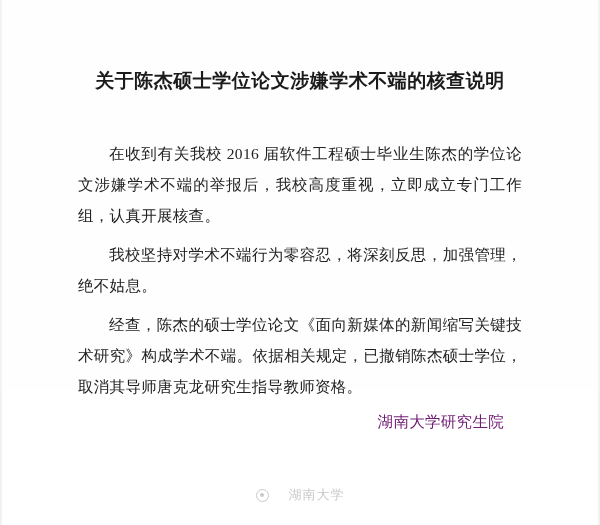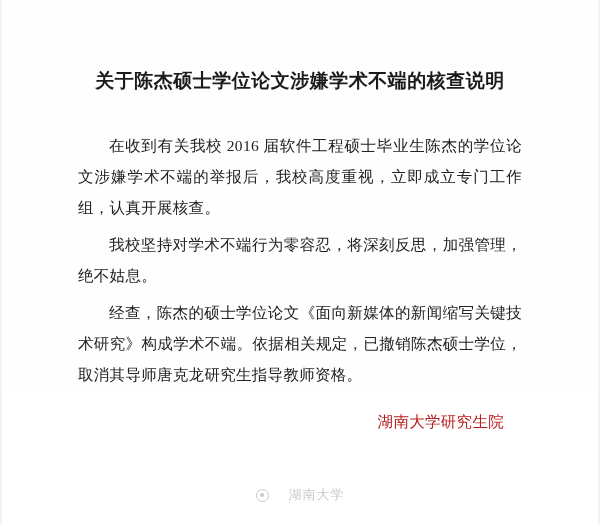--- a/index.html
+++ b/index.html
@@ -41,32 +41,32 @@
     top: 130px;
     width: 444px;
   }
   .para {
     font-size: 15.5px;
     line-height: 31px;
     color: #222222;
     text-align: justify;
     text-justify: inter-ideograph;
     text-indent: 2em;
-    margin: 0 0 6px 0;
+    margin: 8px 0 6px 0;
     letter-spacing: 0.3px;
   }
   .signature {
     position: absolute;
     right: 78px;
     top: 405px;
     width: 260px;
     text-align: right;
     font-size: 15.5px;
     line-height: 34px;
-    color: #b91c1c;
+    color: #701a75;
     letter-spacing: 0.3px;
   }
   .sig-line {
     display: block;
     padding-right: 18px;
   }
   .watermark {
     position: absolute;
     left: 0;
     top: 486px;

